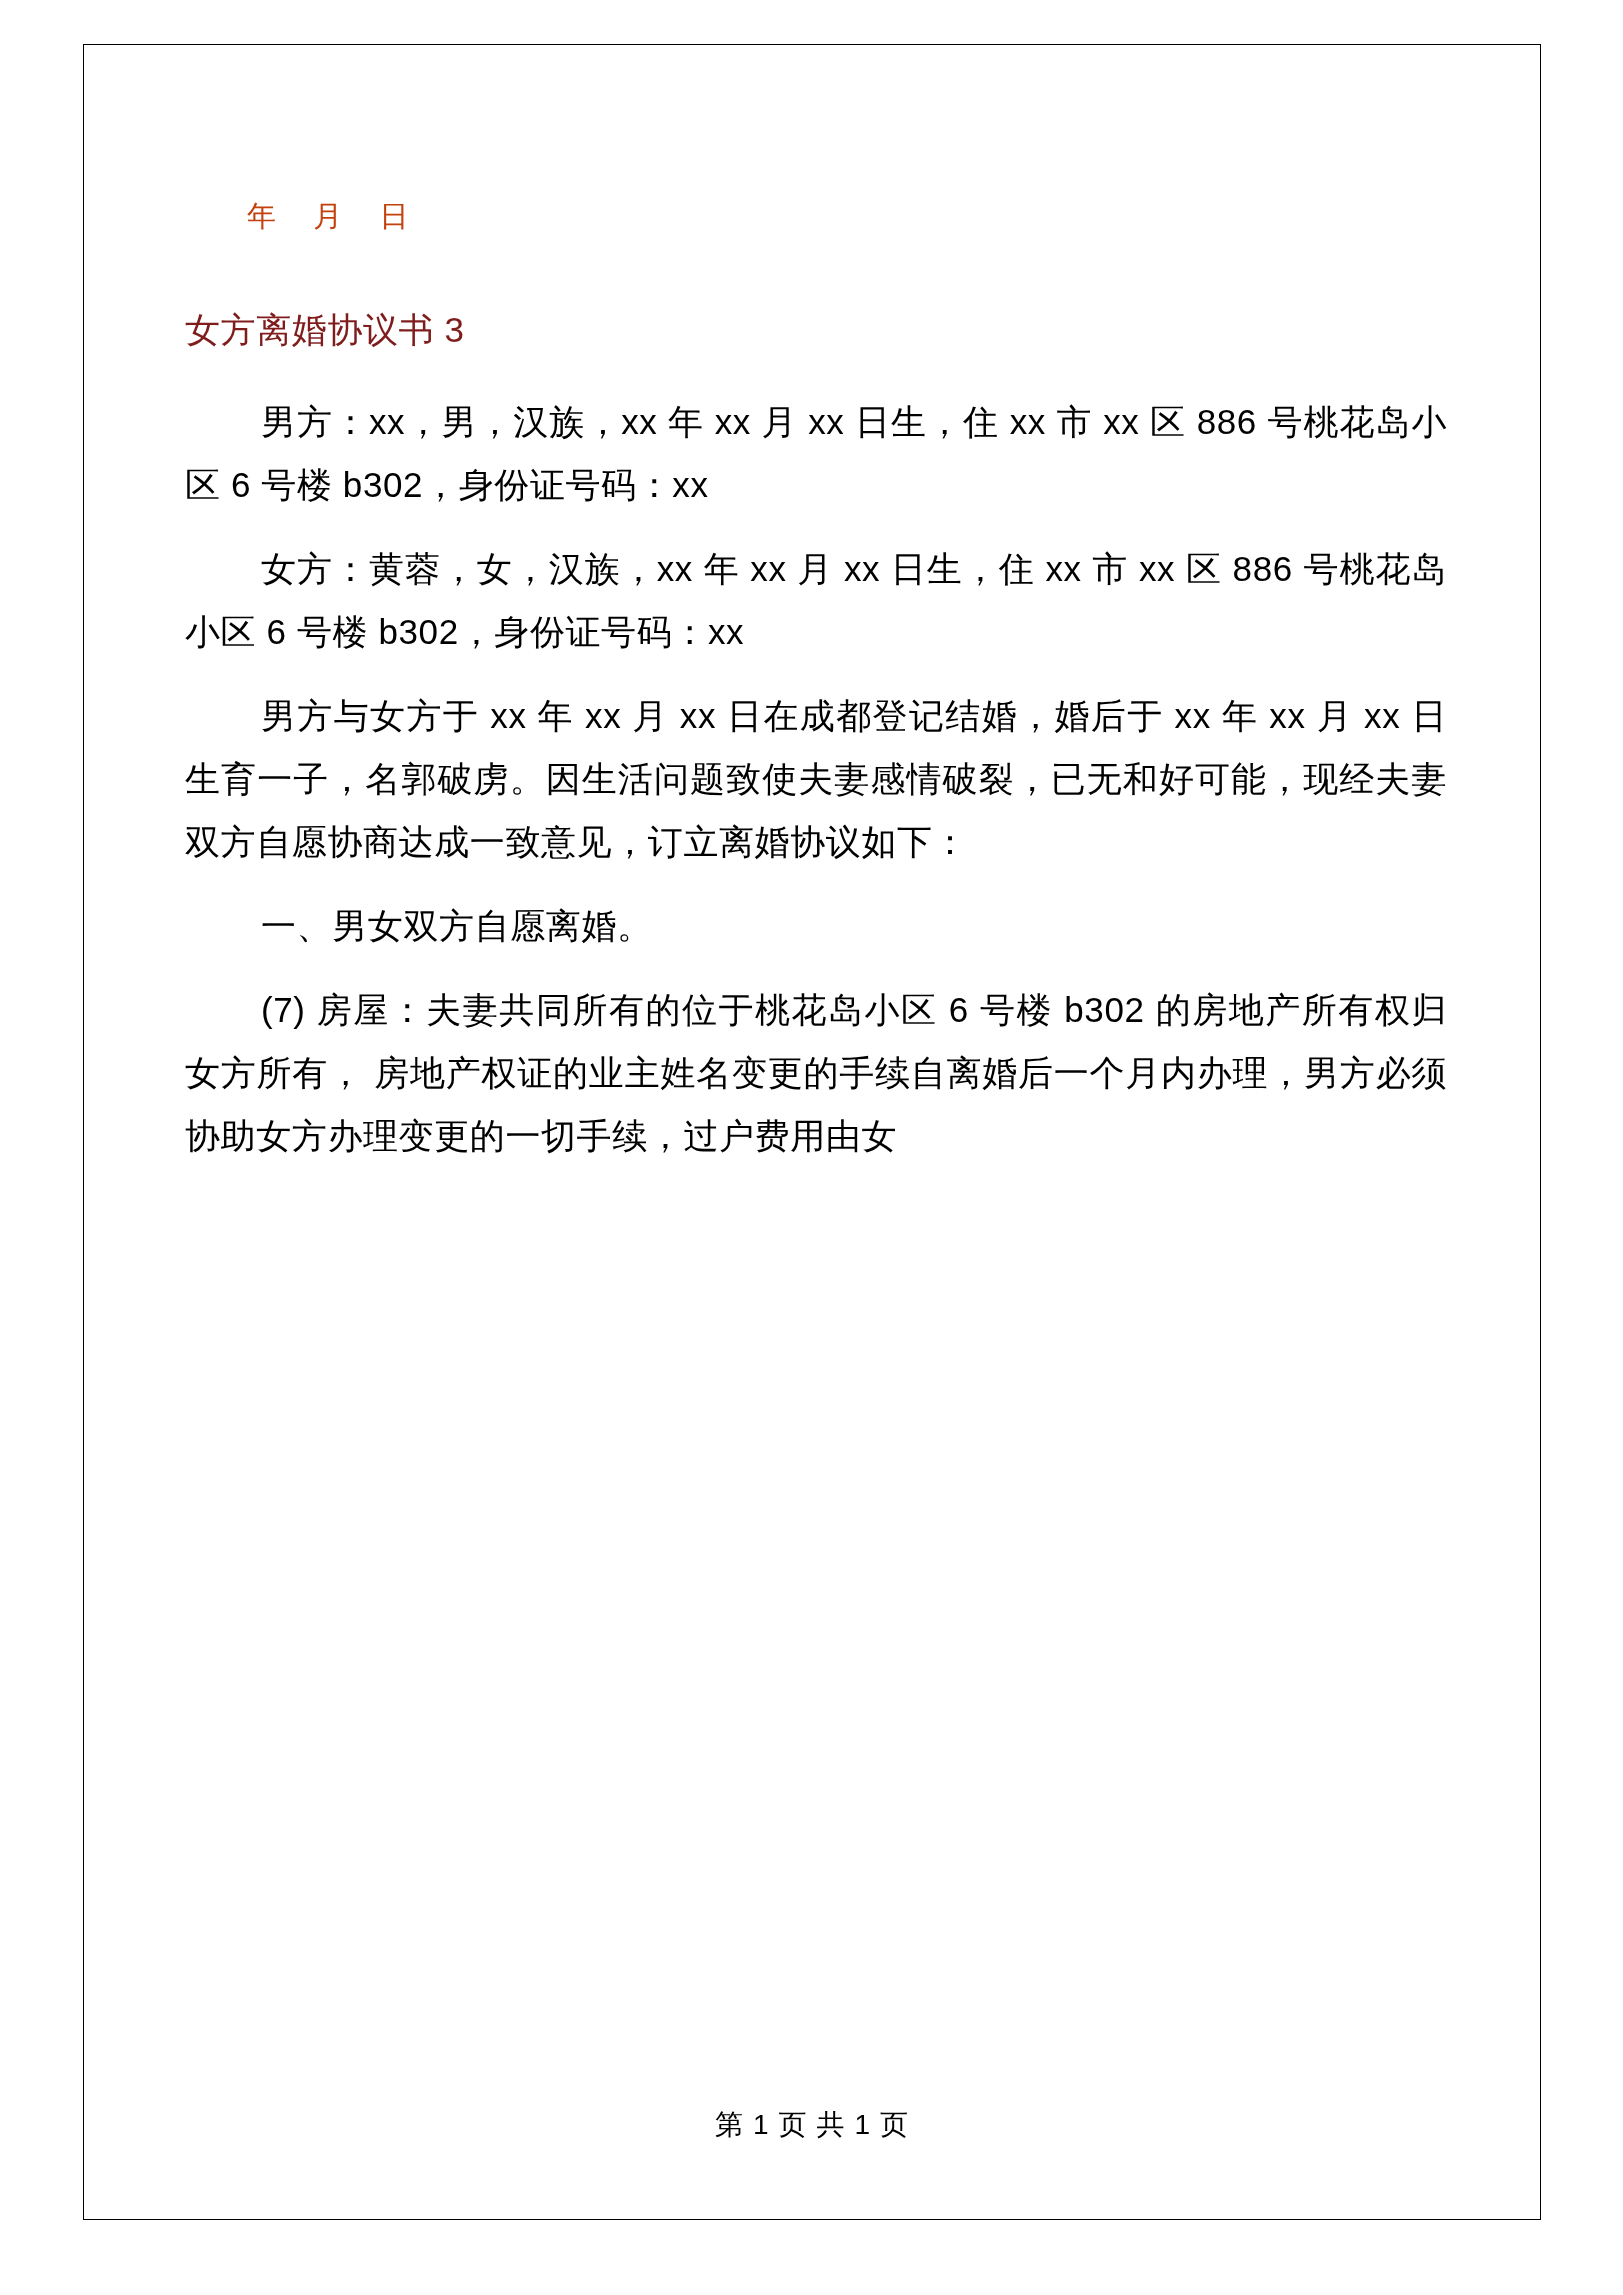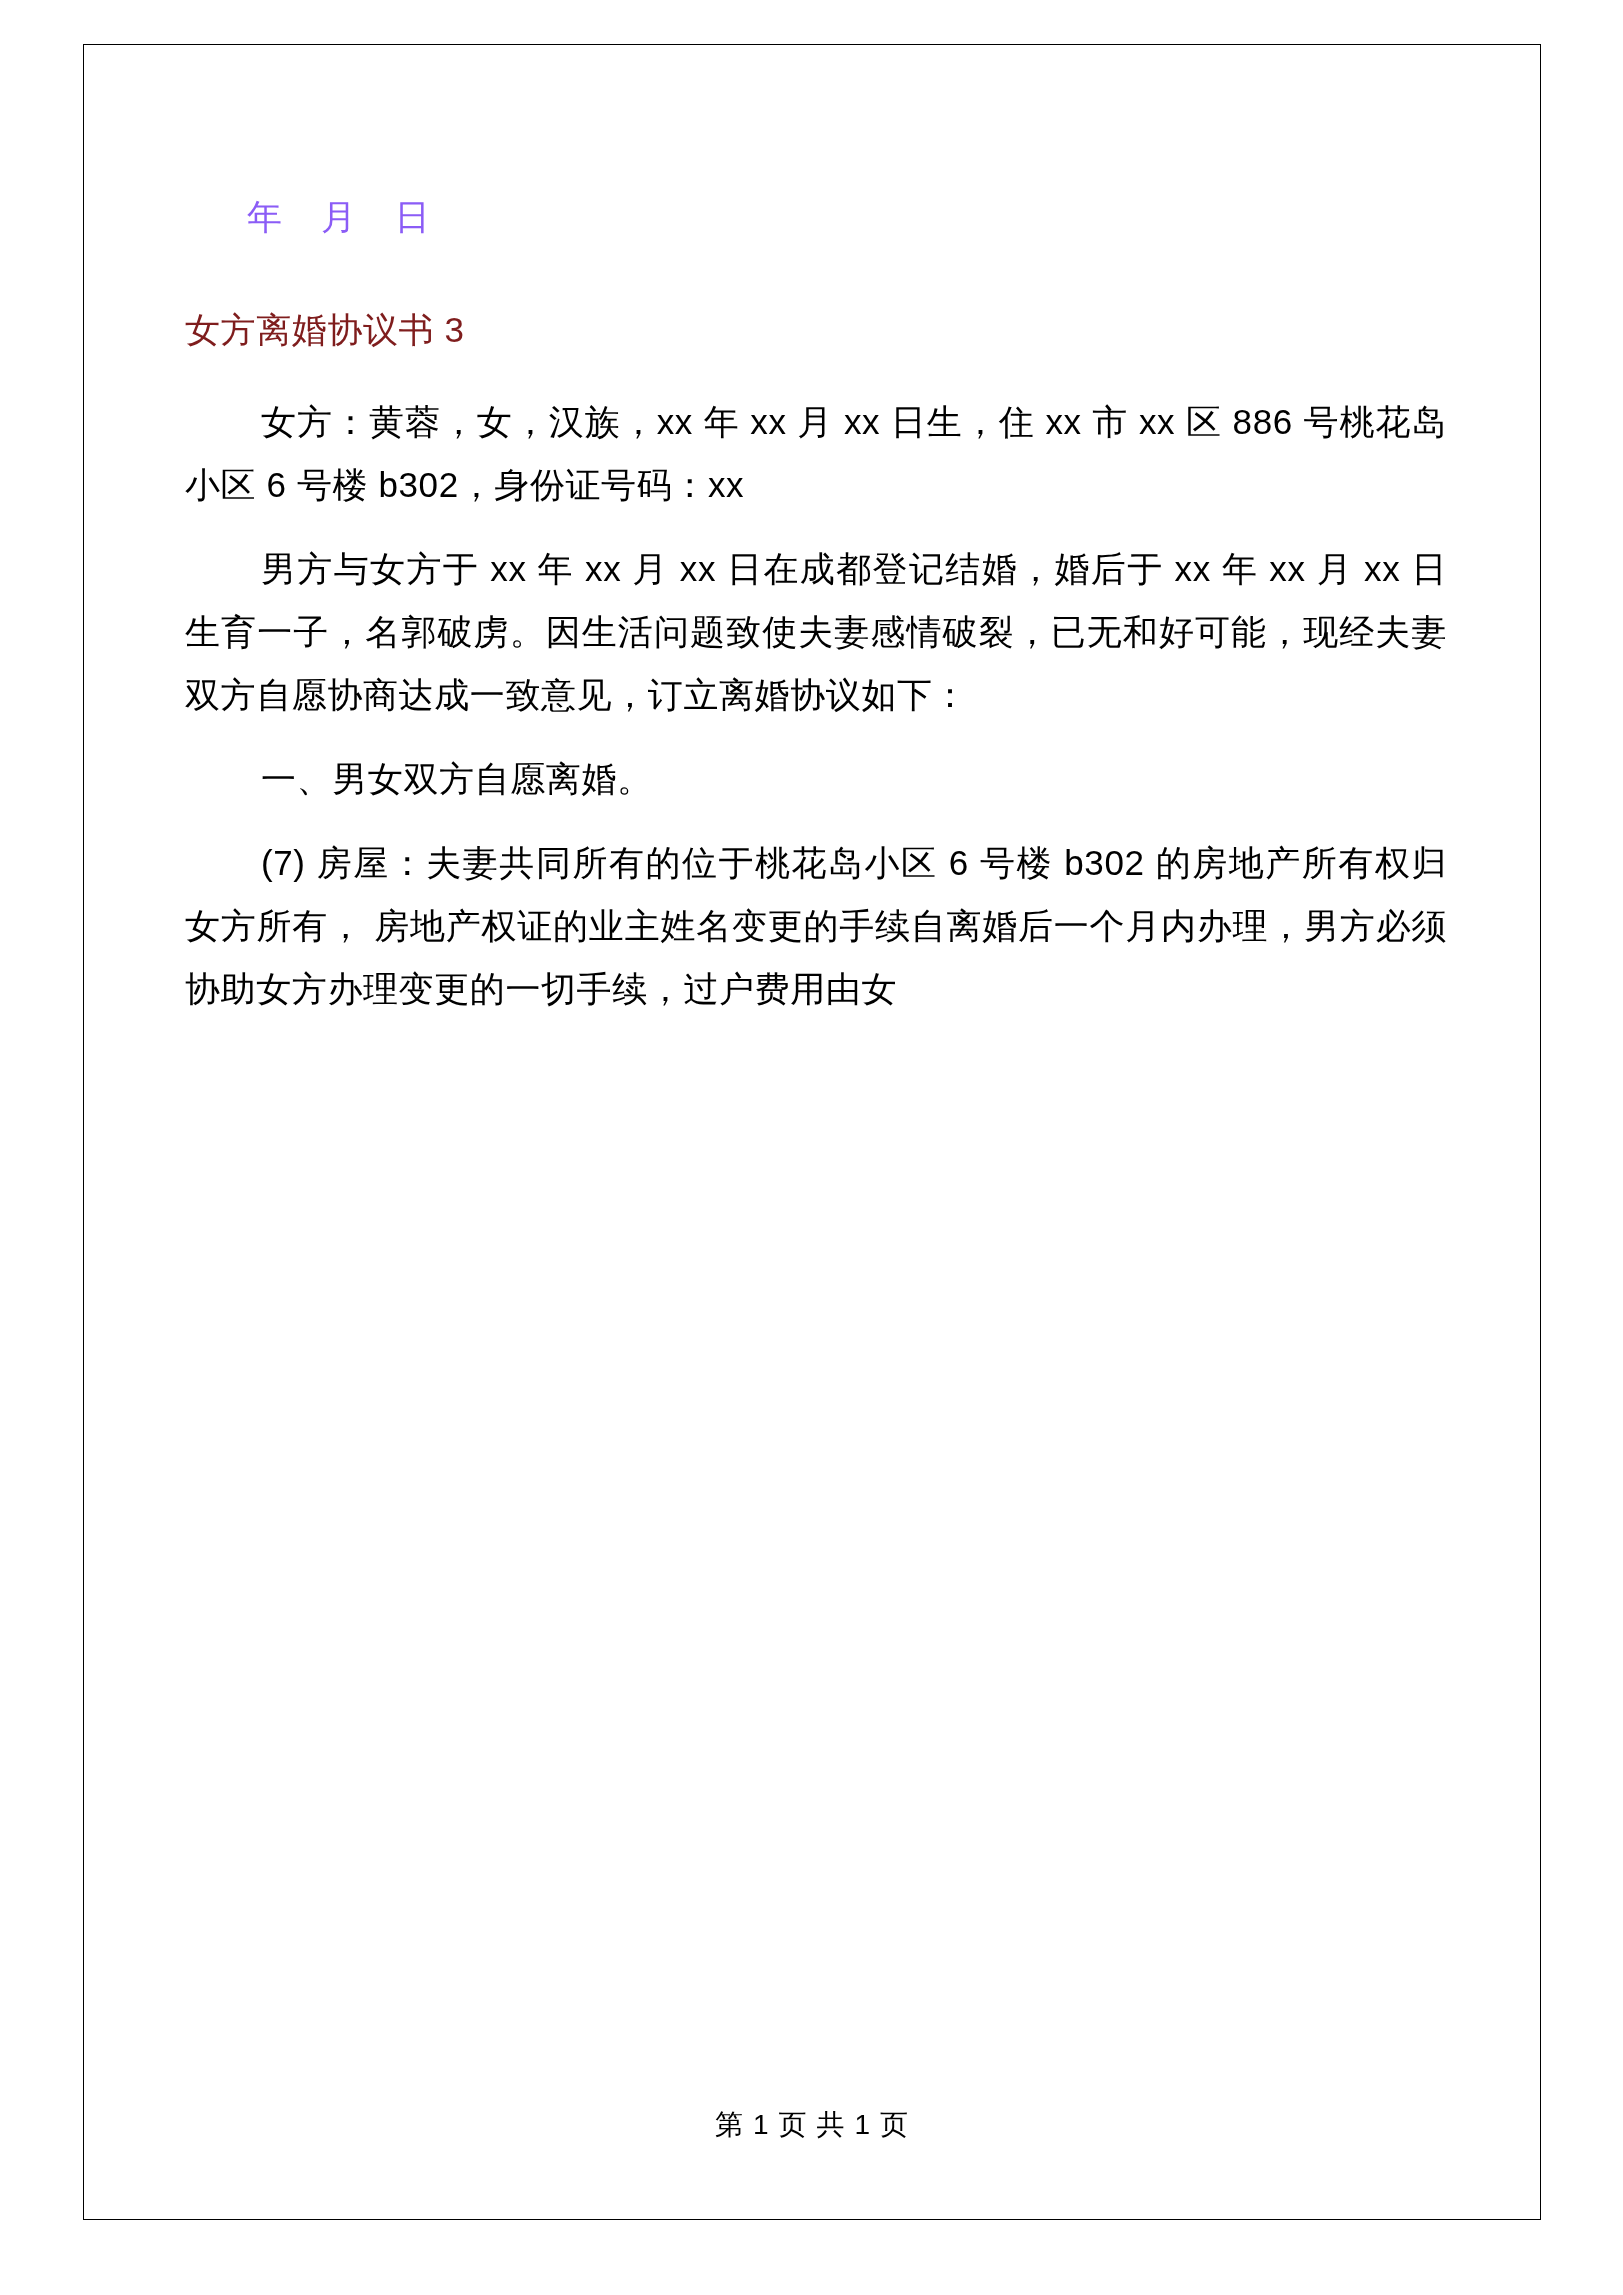--- a/index.html
+++ b/index.html
@@ -39,23 +39,23 @@
     color: #000000;
     text-align: justify;
     text-justify: inter-ideograph;
     margin: 0 0 21px 0;
     letter-spacing: 0.6px;
   }
   .indent {
     text-indent: 76px;
   }
   .date-line {
-    font-size: 35px;
+    font-size: 29px;
     line-height: 63px;
-    color: #8b5cf6;
+    color: #c2410c;
     margin: 0 0 50px 0;
     text-indent: 62px;
     letter-spacing: 14.6px;
   }
   .heading {
     font-size: 35px;
     line-height: 63px;
     color: #7f1d1d;
     margin: 0 0 29px 0;
     text-indent: 0;
@@ -74,20 +74,21 @@
 </style>
 </head>
 <body>
 
 <div class="page">
   <div class="page-border"></div>
 
   <div class="content">
     <p class="date-line">年 月 日</p>
     <p class="heading">女方离婚协议书 3</p>
+    <p class="para indent">男方：xx，男，汉族，xx 年 xx 月 xx 日生，住 xx 市 xx 区 886 号桃花岛小区 6 号楼 b302，身份证号码：xx</p>
     <p class="para indent">女方：黄蓉，女，汉族，xx 年 xx 月 xx 日生，住 xx 市 xx 区 886 号桃花岛小区 6 号楼 b302，身份证号码：xx</p>
     <p class="para indent">男方与女方于 xx 年 xx 月 xx 日在成都登记结婚，婚后于 xx 年 xx 月 xx 日生育一子，名郭破虏。因生活问题致使夫妻感情破裂，已无和好可能，现经夫妻双方自愿协商达成一致意见，订立离婚协议如下：</p>
     <p class="para indent">一、男女双方自愿离婚。</p>
     <p class="para indent">(7) 房屋：夫妻共同所有的位于桃花岛小区 6 号楼 b302 的房地产所有权归女方所有， 房地产权证的业主姓名变更的手续自离婚后一个月内办理，男方必须协助女方办理变更的一切手续，过户费用由女</p>
   </div>
 
   <div class="footer">第 1 页  共 1 页</div>
 </div>
 
 

